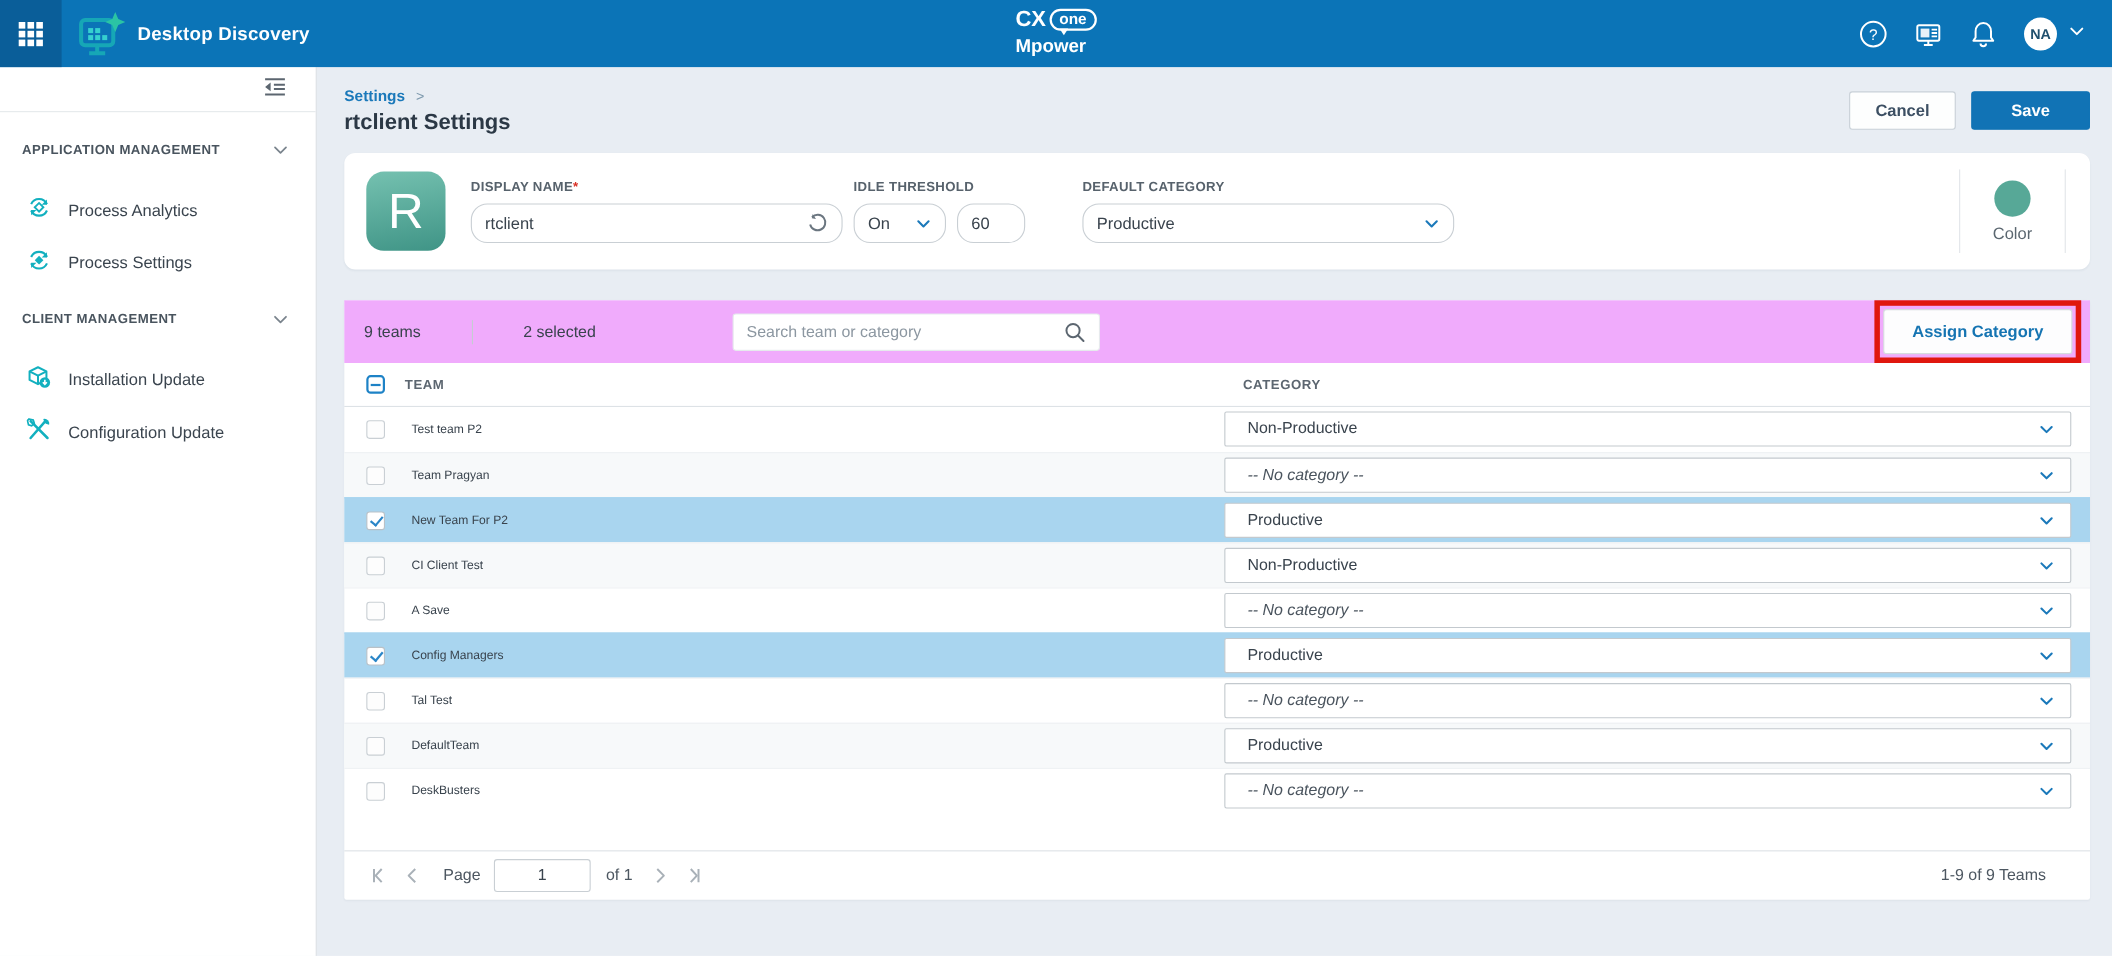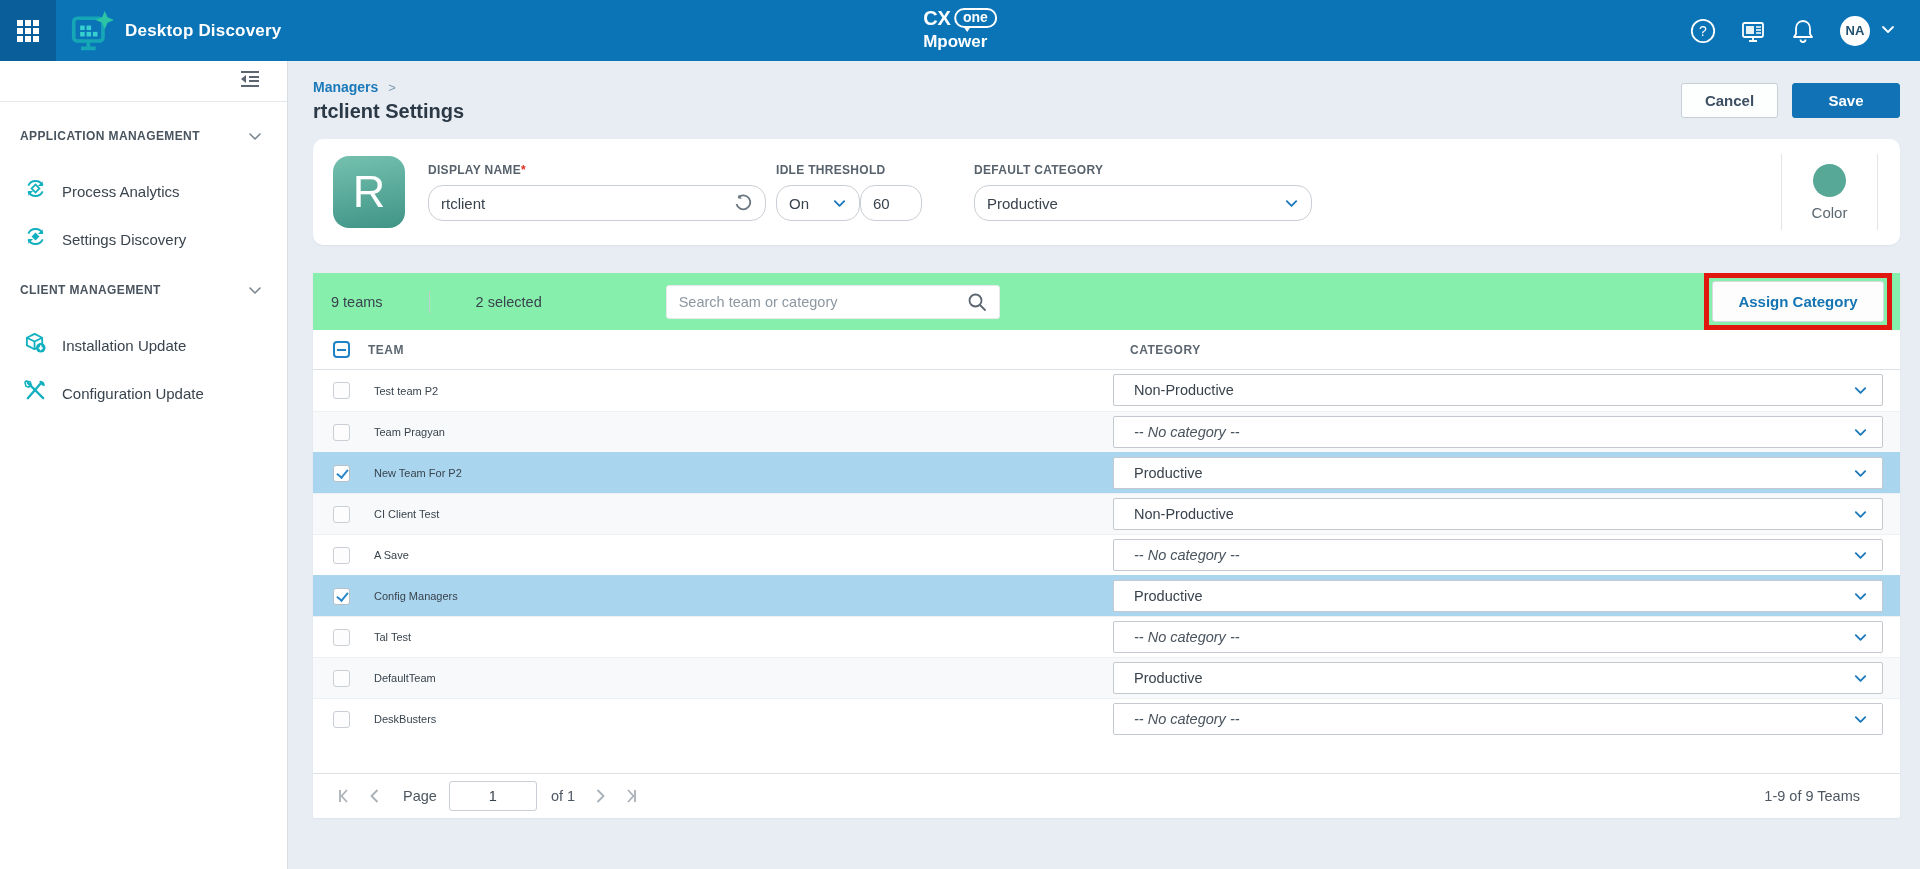--- a/index.html
+++ b/index.html
@@ -45,35 +45,35 @@
 
   
   .form-card { margin-top:16px; height:106px; background:#fff; border-radius:10px; box-shadow:0 1px 2px rgba(40,60,80,.06); display:flex; align-items:center; padding:0 0 0 20px; }
   .r-avatar { width:72px; height:72px; border-radius:16px; background:linear-gradient(170deg,#75c1b0 0%,#3f9486 100%); color:#fff; font-size:45px; font-weight:400; display:flex; align-items:center; justify-content:center; flex:0 0 auto; }
   .fgroup { margin-left:23px; }
   .flabel { font-size:12px; font-weight:bold; color:#57626c; letter-spacing:.3px; margin-bottom:8px; }
   .req { color:#d93025; }
   .finput { height:36px; border:1px solid #c9cfd4; border-radius:15px; background:#fff; display:flex; align-items:center; padding:0 12px; font-size:15px; color:#39434d; }
   .name-input { width:338px; }
   .name-input input { border:none; outline:none; flex:1; font-size:15px; color:#39434d; font-family:"Liberation Sans",sans-serif; background:transparent; }
-  .idle-wrap { display:flex; }
+  .idle-wrap { display:flex; gap:10px; }
   .sel { cursor:pointer; justify-content:space-between; }
   .sel-on { width:84px; }
   .num-input { width:62px; }
   .sel-cat { width:338px; }
   .group-idle { margin-left:10px; }
   .group-cat { margin-left:52px; }
   .color-block { margin-left:auto; width:97px; height:76px; border-left:1px solid #e1e5e9; border-right:1px solid #e1e5e9; display:flex; flex-direction:column; align-items:center; justify-content:center; gap:7px; }
   .color-dot { width:33px; height:33px; border-radius:50%; cursor:pointer; }
   .color-label { font-size:15px; color:#5b6770; }
   .card-right-pad { width:22px; }
 
   
   .teams-card { margin-top:28px; background:#fff; border-radius:2px; box-shadow:0 1px 2px rgba(40,60,80,.05); }
-  .toolbar { height:57px; background:#86efac; display:flex; align-items:center; padding:0 8px 0 18px;gap:28px; }
+  .toolbar { height:57px; background:#f0abfc; display:flex; align-items:center; padding:0 8px 0 18px;gap:28px; }
   .count-label { font-size:14.5px; color:#39434d; }
   .vdiv { width:1px; height:22px; background:#c5ccd2; margin:0 18px; }
   .search-box { margin-left:96px; width:334px; height:34px; background:#fff; border:1px solid #e6eaed; border-radius:3px; display:flex; align-items:center; padding:0 12px; }
   .search-box input { border:none; outline:none; flex:1; font-size:14.5px; color:#39434d; font-family:"Liberation Sans",sans-serif; background:transparent; }
   .search-box input::placeholder { color:#8c97a1; }
   .annotation-box { margin-left:auto; border:5px solid #e0170e; padding:3px; background:transparent; }
   .btn-assign { width:172px; height:41px; background:#fdfdfe; border:1px solid #d6dbdf; border-radius:3px; color:#1574b2; font-size:15px; font-weight:bold; display:flex; align-items:center; justify-content:center; cursor:pointer; }
 
   .thead { height:40px; display:flex; align-items:center; padding-left:20px; border-bottom:1px solid #dde2e6; position:relative; font-size:12px; font-weight:bold; color:#5c6670; letter-spacing:.5px; }
   .cat-head { position:absolute; left:817px; }
@@ -209,21 +209,21 @@
     <div class="side-item">
       <span class="side-icon">
         <svg width="23" height="23" viewBox="0 0 24 24">
           <path d="M4.5 9 A8.2 8.2 0 0 1 19.5 9" fill="none" stroke="#12b0bf" stroke-width="2"></path>
           <path d="M19.5 15 A8.2 8.2 0 0 1 4.5 15" fill="none" stroke="#12b0bf" stroke-width="2"></path>
           <path d="M19.5 4.5 L19.5 9.5 L14.5 9.5 Z" fill="#12b0bf"></path>
           <path d="M4.5 19.5 L4.5 14.5 L9.5 14.5 Z" fill="#12b0bf"></path>
           <rect x="9.1" y="9.1" width="5.8" height="5.8" transform="rotate(45 12 12)" fill="#12b0bf"></rect>
         </svg>
       </span>
-      <span>Settings Discovery</span>
+      <span>Process Settings</span>
     </div>
 
     <div class="section-header" style="margin-top:34px;">
       <span>CLIENT MANAGEMENT</span>
       <svg width="16" height="16" viewBox="0 0 16 16">
         <polyline points="3,6 8,11 13,6" fill="none" stroke="#7a848d" stroke-width="1.6" stroke-linecap="round" stroke-linejoin="round"></polyline>
       </svg>
     </div>
 
     <div class="side-item">
@@ -249,21 +249,21 @@
       </span>
       <span>Configuration Update</span>
     </div>
   </div>
 
   <div class="main">
 
     <div class="page-head">
       <div>
         <div class="crumb">
-          <a>Managers</a>
+          <a>Settings</a>
           <span class="sep">&gt;</span>
         </div>
         <div class="page-title">rtclient Settings</div>
       </div>
       <div class="head-buttons">
         <div class="btn btn-cancel">Cancel</div>
         <div class="btn btn-save">Save</div>
       </div>
     </div>
 

